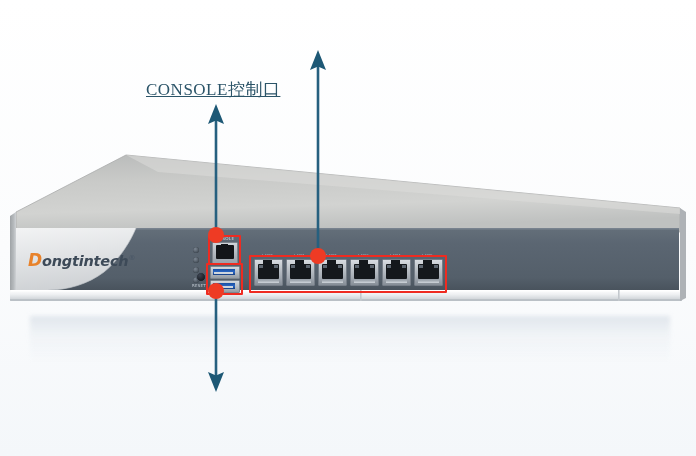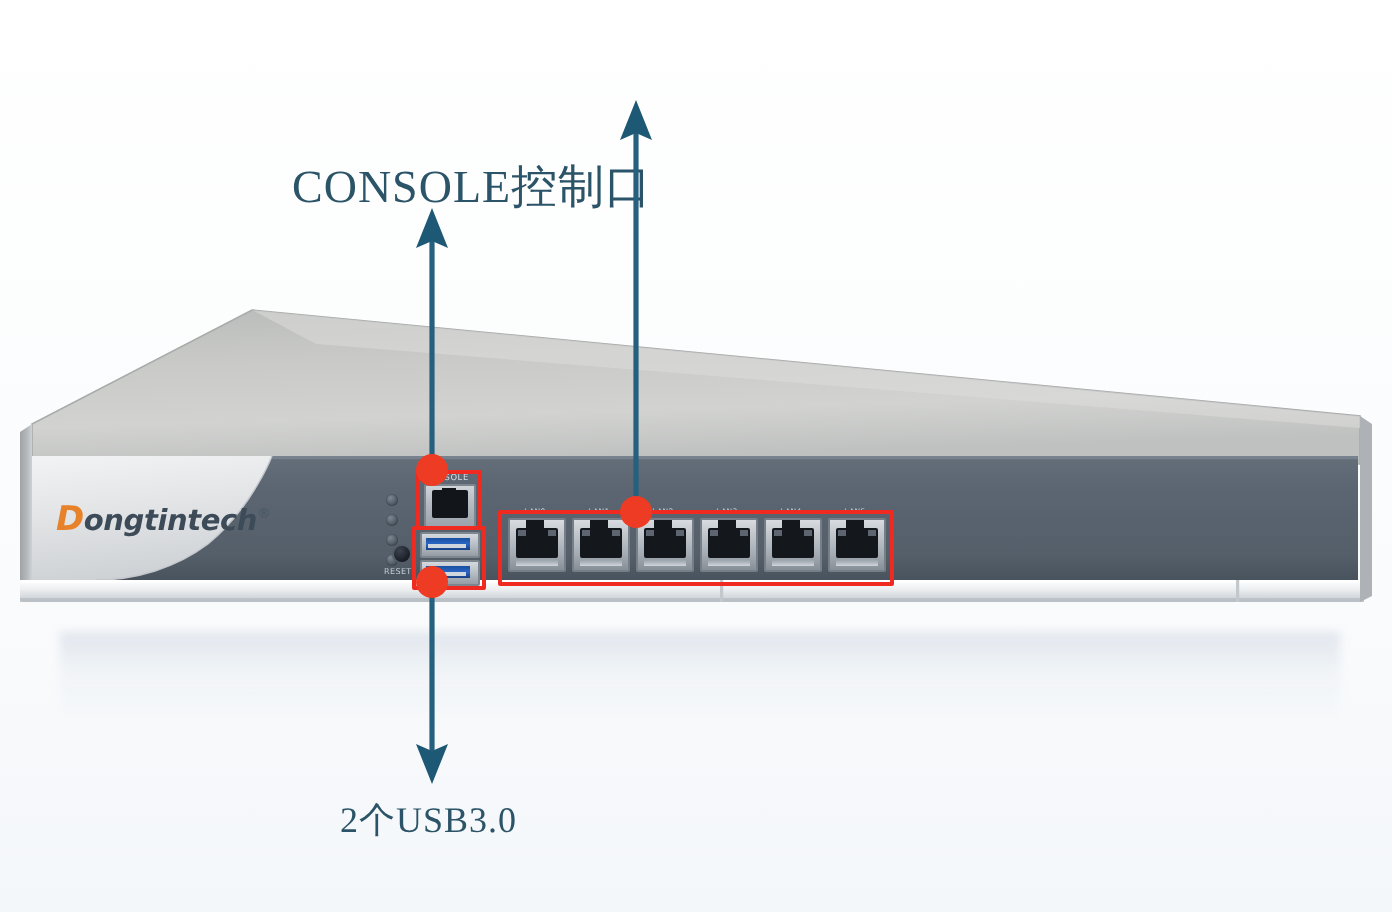--- a/index.html
+++ b/index.html
@@ -31,21 +31,22 @@
     white-space: nowrap;
     letter-spacing: .5px;
     font-weight: 400;
   }
   #label-lan {
     left: 190px; top: 22px;
     font-size: 19px;
   }
   #label-console {
     left: 146px; top: 78px;
-    font-size: 23px;
+    font-size: 17px;
+    text-decoration: underline;
   }
   #label-usb {
     left: 170px; top: 398px;
     font-size: 18px;
   }
 
   
   #arrow-layer {
     position: absolute;
     left: 0; top: 0;
@@ -251,21 +252,20 @@
   }
 </style>
 </head>
 <body>
 
 <div id="stage">
 
 
   <div class="callout-label" id="label-console">CONSOLE控制口</div>
 
-  <div class="callout-label" id="label-usb">2个USB3.0</div>
 
   <div id="device">
 
     <svg id="chassis-svg" viewBox="0 0 680 165" preserveAspectRatio="none">
       <defs>
         <linearGradient id="lidGrad" x1="0" y1="0" x2="0.25" y2="1">
           <stop offset="0%" stop-color="#b9bbba"></stop>
           <stop offset="35%" stop-color="#c9cac8"></stop>
           <stop offset="72%" stop-color="#d2d3d1"></stop>
           <stop offset="100%" stop-color="#bfc1c0"></stop>

